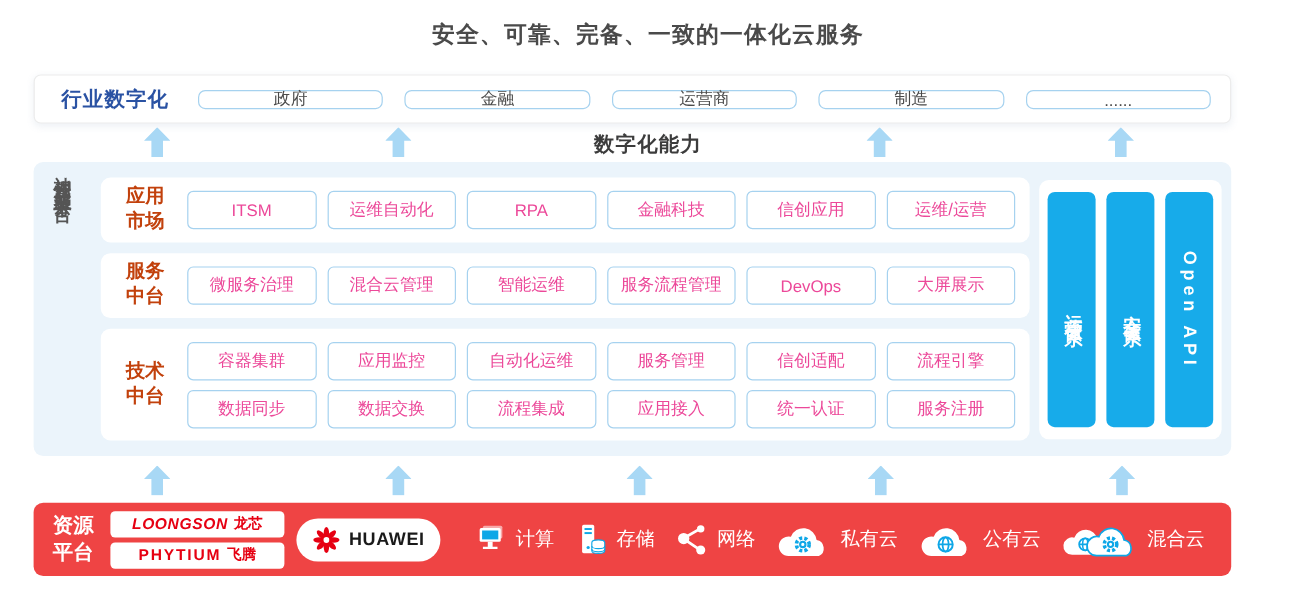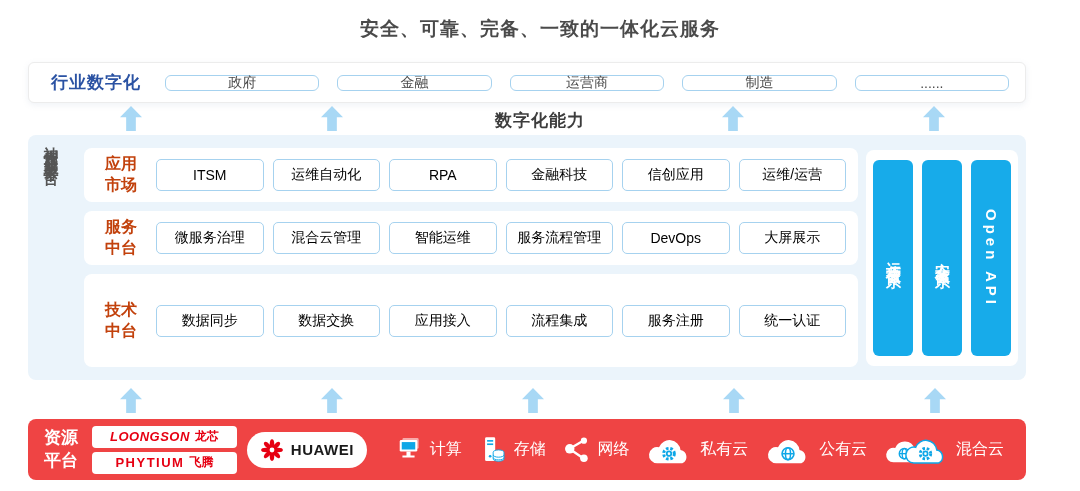--- a/index.html
+++ b/index.html
@@ -72,21 +72,21 @@
   .prow-label {
     flex:0 0 46px; text-align:center; color:#c2410c; font-weight:bold;
     font-size:16px; line-height:1.3; white-space:pre-line;
   }
   .sboxes { flex:1; display:flex; gap:9px; }
   .sboxes-col { flex:1; display:flex; flex-direction:column; gap:8px; }
   .sbox {
     flex:1; height:32px; background:#fff;
     border:1px solid #a6d2ef; border-radius:5px;
     display:flex; align-items:center; justify-content:center;
-    font-size:14px; color:#000000; white-space:nowrap;
+    font-size:14px; color:#ec4899; white-space:nowrap;
   }
   .right-panel {
     position:absolute; right:8px; top:15px; width:152px; bottom:14px;
     background:#fff; border-radius:8px;
     display:flex; align-items:stretch; justify-content:center;
     gap:9px; padding:10px 10px;
   }
   .pillar {
     width:40px; background:#17abea; border-radius:6px; color:#fff;
     writing-mode:vertical-rl; text-orientation:mixed;
@@ -180,26 +180,34 @@
           <div class="sbox">DevOps</div>
           <div class="sbox">大屏展示</div>
         </div>
       </div>
 
       <div class="prow tall">
         <div class="prow-label">技术
 中台</div>
         <div class="sboxes-col">
           <div class="sboxes">
+            <div class="sbox">容器集群</div>
+            <div class="sbox">应用监控</div>
+            <div class="sbox">自动化运维</div>
+            <div class="sbox">服务管理</div>
+            <div class="sbox">信创适配</div>
+            <div class="sbox">流程引擎</div>
+          </div>
+          <div class="sboxes">
             <div class="sbox">数据同步</div>
             <div class="sbox">数据交换</div>
+            <div class="sbox">流程集成</div>
             <div class="sbox">应用接入</div>
-            <div class="sbox">流程集成</div>
+            <div class="sbox">统一认证</div>
             <div class="sbox">服务注册</div>
-            <div class="sbox">统一认证</div>
           </div>
         </div>
       </div>
     </div>
 
     <div class="right-panel">
       <div class="pillar">运营体系</div>
       <div class="pillar">安全体系</div>
       <div class="pillar">Open API</div>
     </div>

